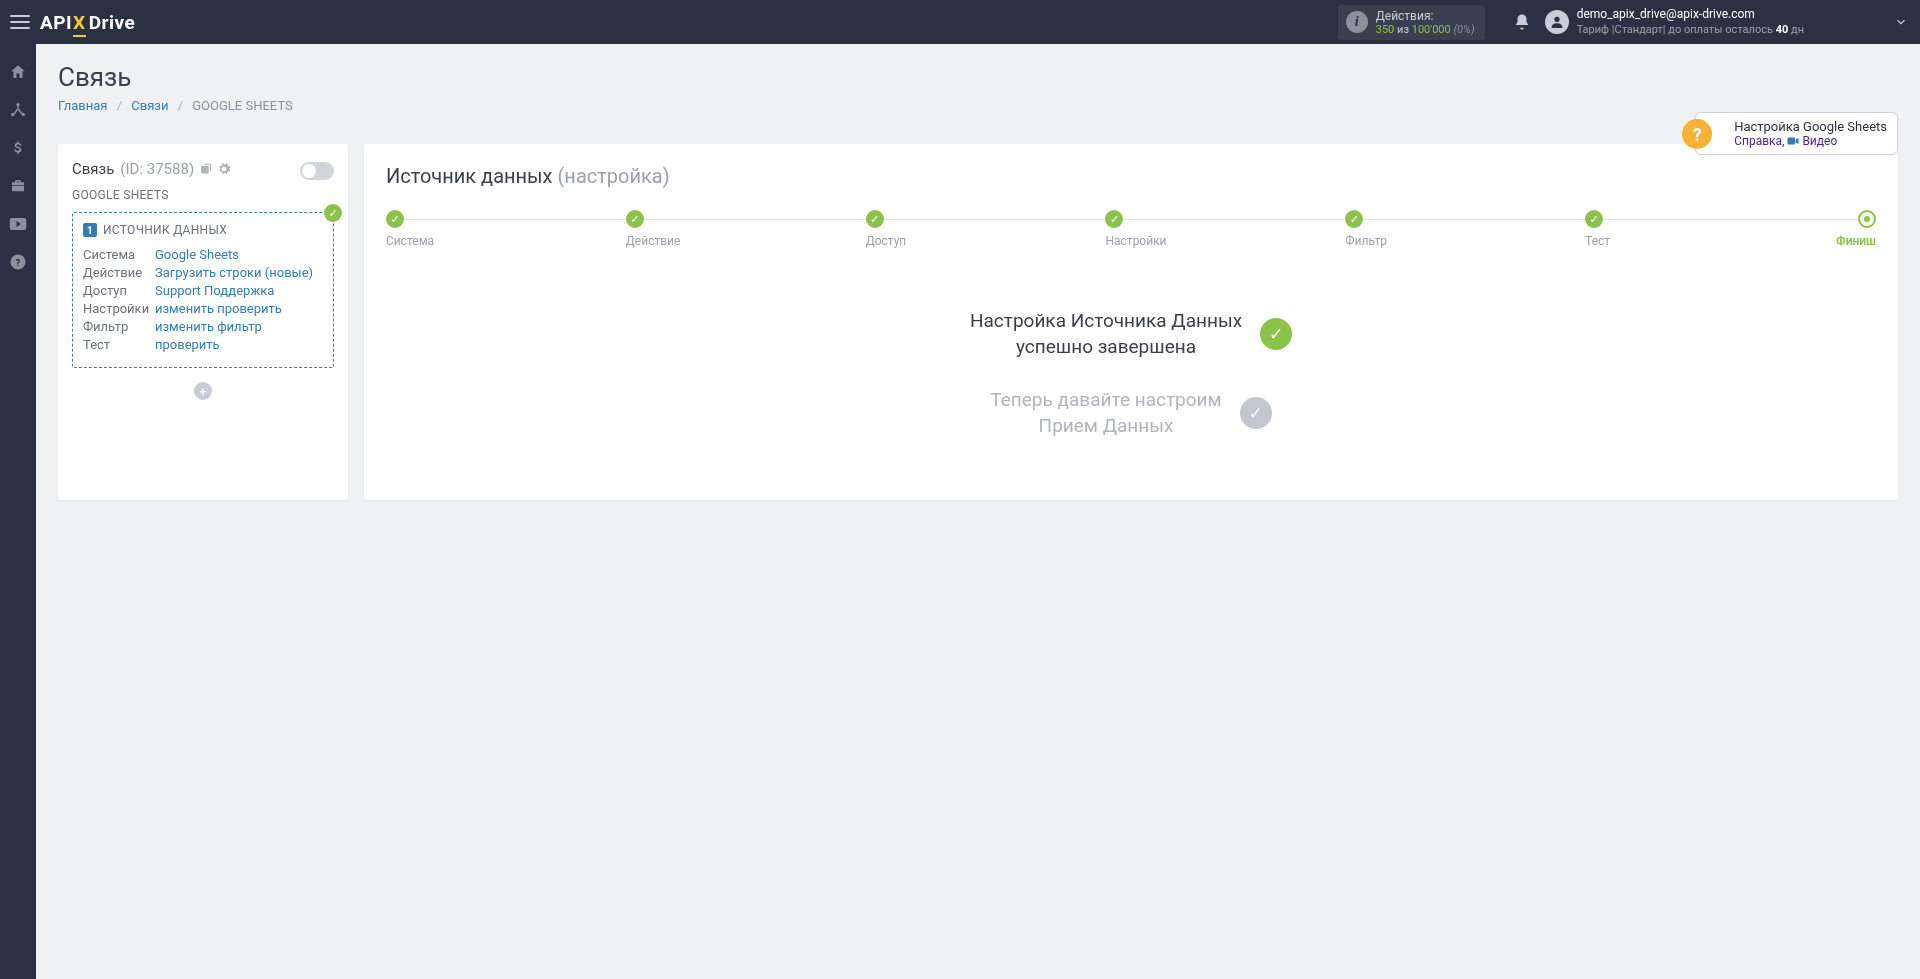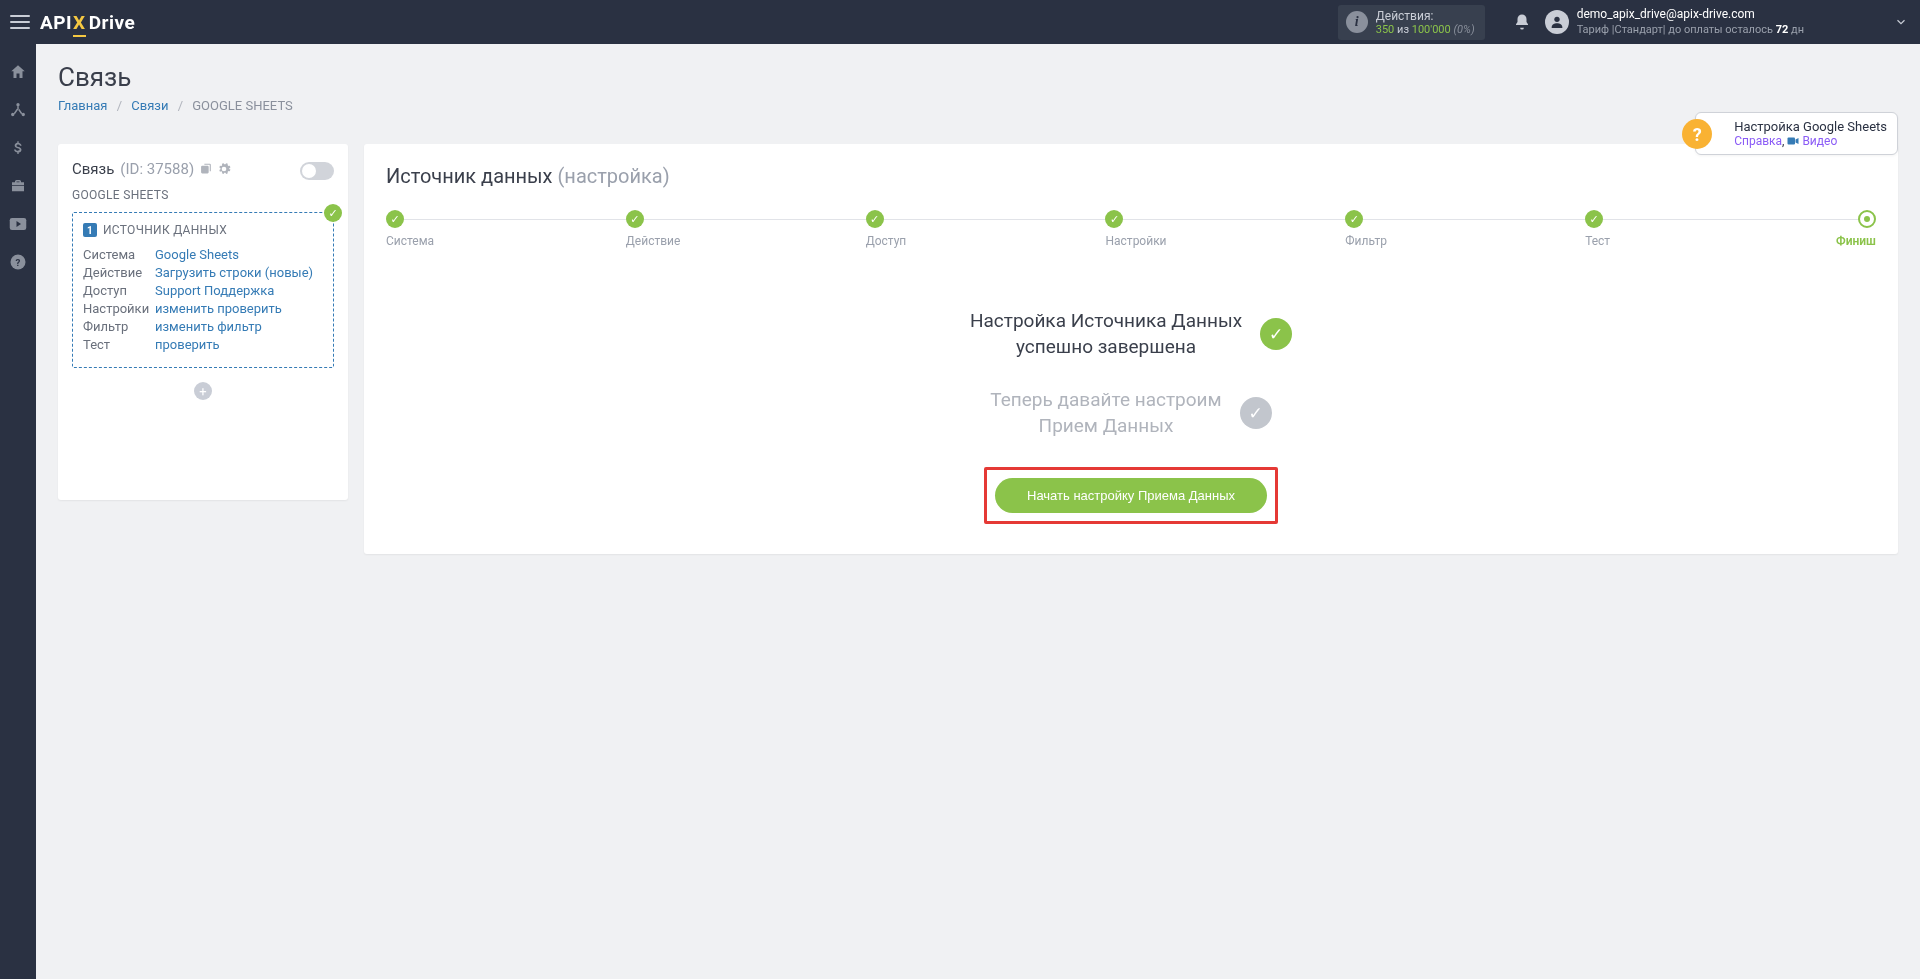--- a/index.html
+++ b/index.html
@@ -32,21 +32,21 @@
 .sidenav .item { width:36px; height:36px; display:flex; align-items:center; justify-content:center; color:#8a909c; cursor:pointer; }
 .content { flex:1; padding:18px 22px; }
 .page-title { font-size:26px; color:#3a3f4b; font-weight:400; margin-bottom:6px; }
 .breadcrumb { font-size:13px; color:#8a909c; margin-bottom:31px; }
 .breadcrumb a { color:#357bb5; text-decoration:none; }
 .breadcrumb .sep { margin:0 6px; color:#b0b4bc; }
 .help-box { position:absolute; top:68px; right:22px; background:#fff; border:1px solid #cfd2d8; border-radius:6px; padding:6px 10px 6px 38px; font-size:13px; box-shadow:0 1px 3px rgba(0,0,0,0.05); }
 .help-box .qmark { position:absolute; left:-14px; top:6px; width:30px; height:30px; border-radius:50%; background:#f9b233; color:#fff; display:flex; align-items:center; justify-content:center; font-weight:700; font-size:18px; }
 .help-box .title { color:#2a3142; }
 .help-box .links { font-size:12px; }
-.help-box .links a { color:#8b5cf6; text-decoration:none; }
+.help-box .links a { color:#4c1d95; text-decoration:none; }
 .cols { display:flex; gap:16px; align-items:flex-start; }
 .card { background:#fff; border-radius:3px; box-shadow:0 1px 2px rgba(0,0,0,0.06); }
 .card-left { width:290px; padding:16px 14px 18px; position:relative; min-height:356px; }
 .card-left .hdr { display:flex; align-items:center; gap:6px; color:#3a3f4b; font-size:15px; margin-bottom:10px; }
 .card-left .hdr .id { color:#9aa0ac; font-weight:400; }
 .card-left .hdr .icons { color:#b0b4bc; display:flex; gap:4px; }
 .toggle { position:absolute; top:18px; right:14px; width:34px; height:18px; background:#d1d4da; border-radius:10px; }
 .toggle::after { content:""; position:absolute; left:2px; top:2px; width:14px; height:14px; background:#fff; border-radius:50%; }
 .sheet-label { font-size:12px; color:#6a707c; letter-spacing:0.3px; margin-bottom:10px; }
 .src-box { border:1px dashed #357bb5; border-radius:2px; padding:10px 10px 12px; position:relative; }
@@ -115,21 +115,21 @@
   </div>
   <div class="avatar">
     <svg width="16" height="16" viewBox="0 0 24 24" fill="#2a3142">
         <circle cx="12" cy="8" r="4"></circle>
         <path d="M4 20c0-4 4-6 8-6s8 2 8 6v1H4z"></path>
       </svg>
   </div>
   <div class="userblk">
     <div class="email">demo_apix_drive@apix-drive.com</div>
     <div class="tariff">
-      <span>Тариф |Стандарт| до оплаты осталось </span><b>72</b><span> дн</span>
+      <span>Тариф |Стандарт| до оплаты осталось </span><b>40</b><span> дн</span>
     </div>
   </div>
   <div class="chev">
     <svg width="14" height="14" viewBox="0 0 24 24" fill="none" stroke="#c9cdd6" stroke-width="2">
         <path d="M6 9l6 6 6-6"></path>
       </svg>
   </div>
 </div>
 
 <div class="layout">
@@ -296,21 +296,16 @@
           </div>
           <div class="big-check">✓</div>
         </div>
         <div class="status-row pending">
           <div class="txt">
             <div>Теперь давайте настроим</div>
             <div>Прием Данных</div>
           </div>
           <div class="big-check">✓</div>
         </div>
-        <div class="cta-wrap">
-          <div class="cta-hl">
-            <button class="cta-btn">Начать настройку Приема Данных</button>
-          </div>
-        </div>
       </div>
     </div>
   </div>
 </div>
 
 </body></html>

